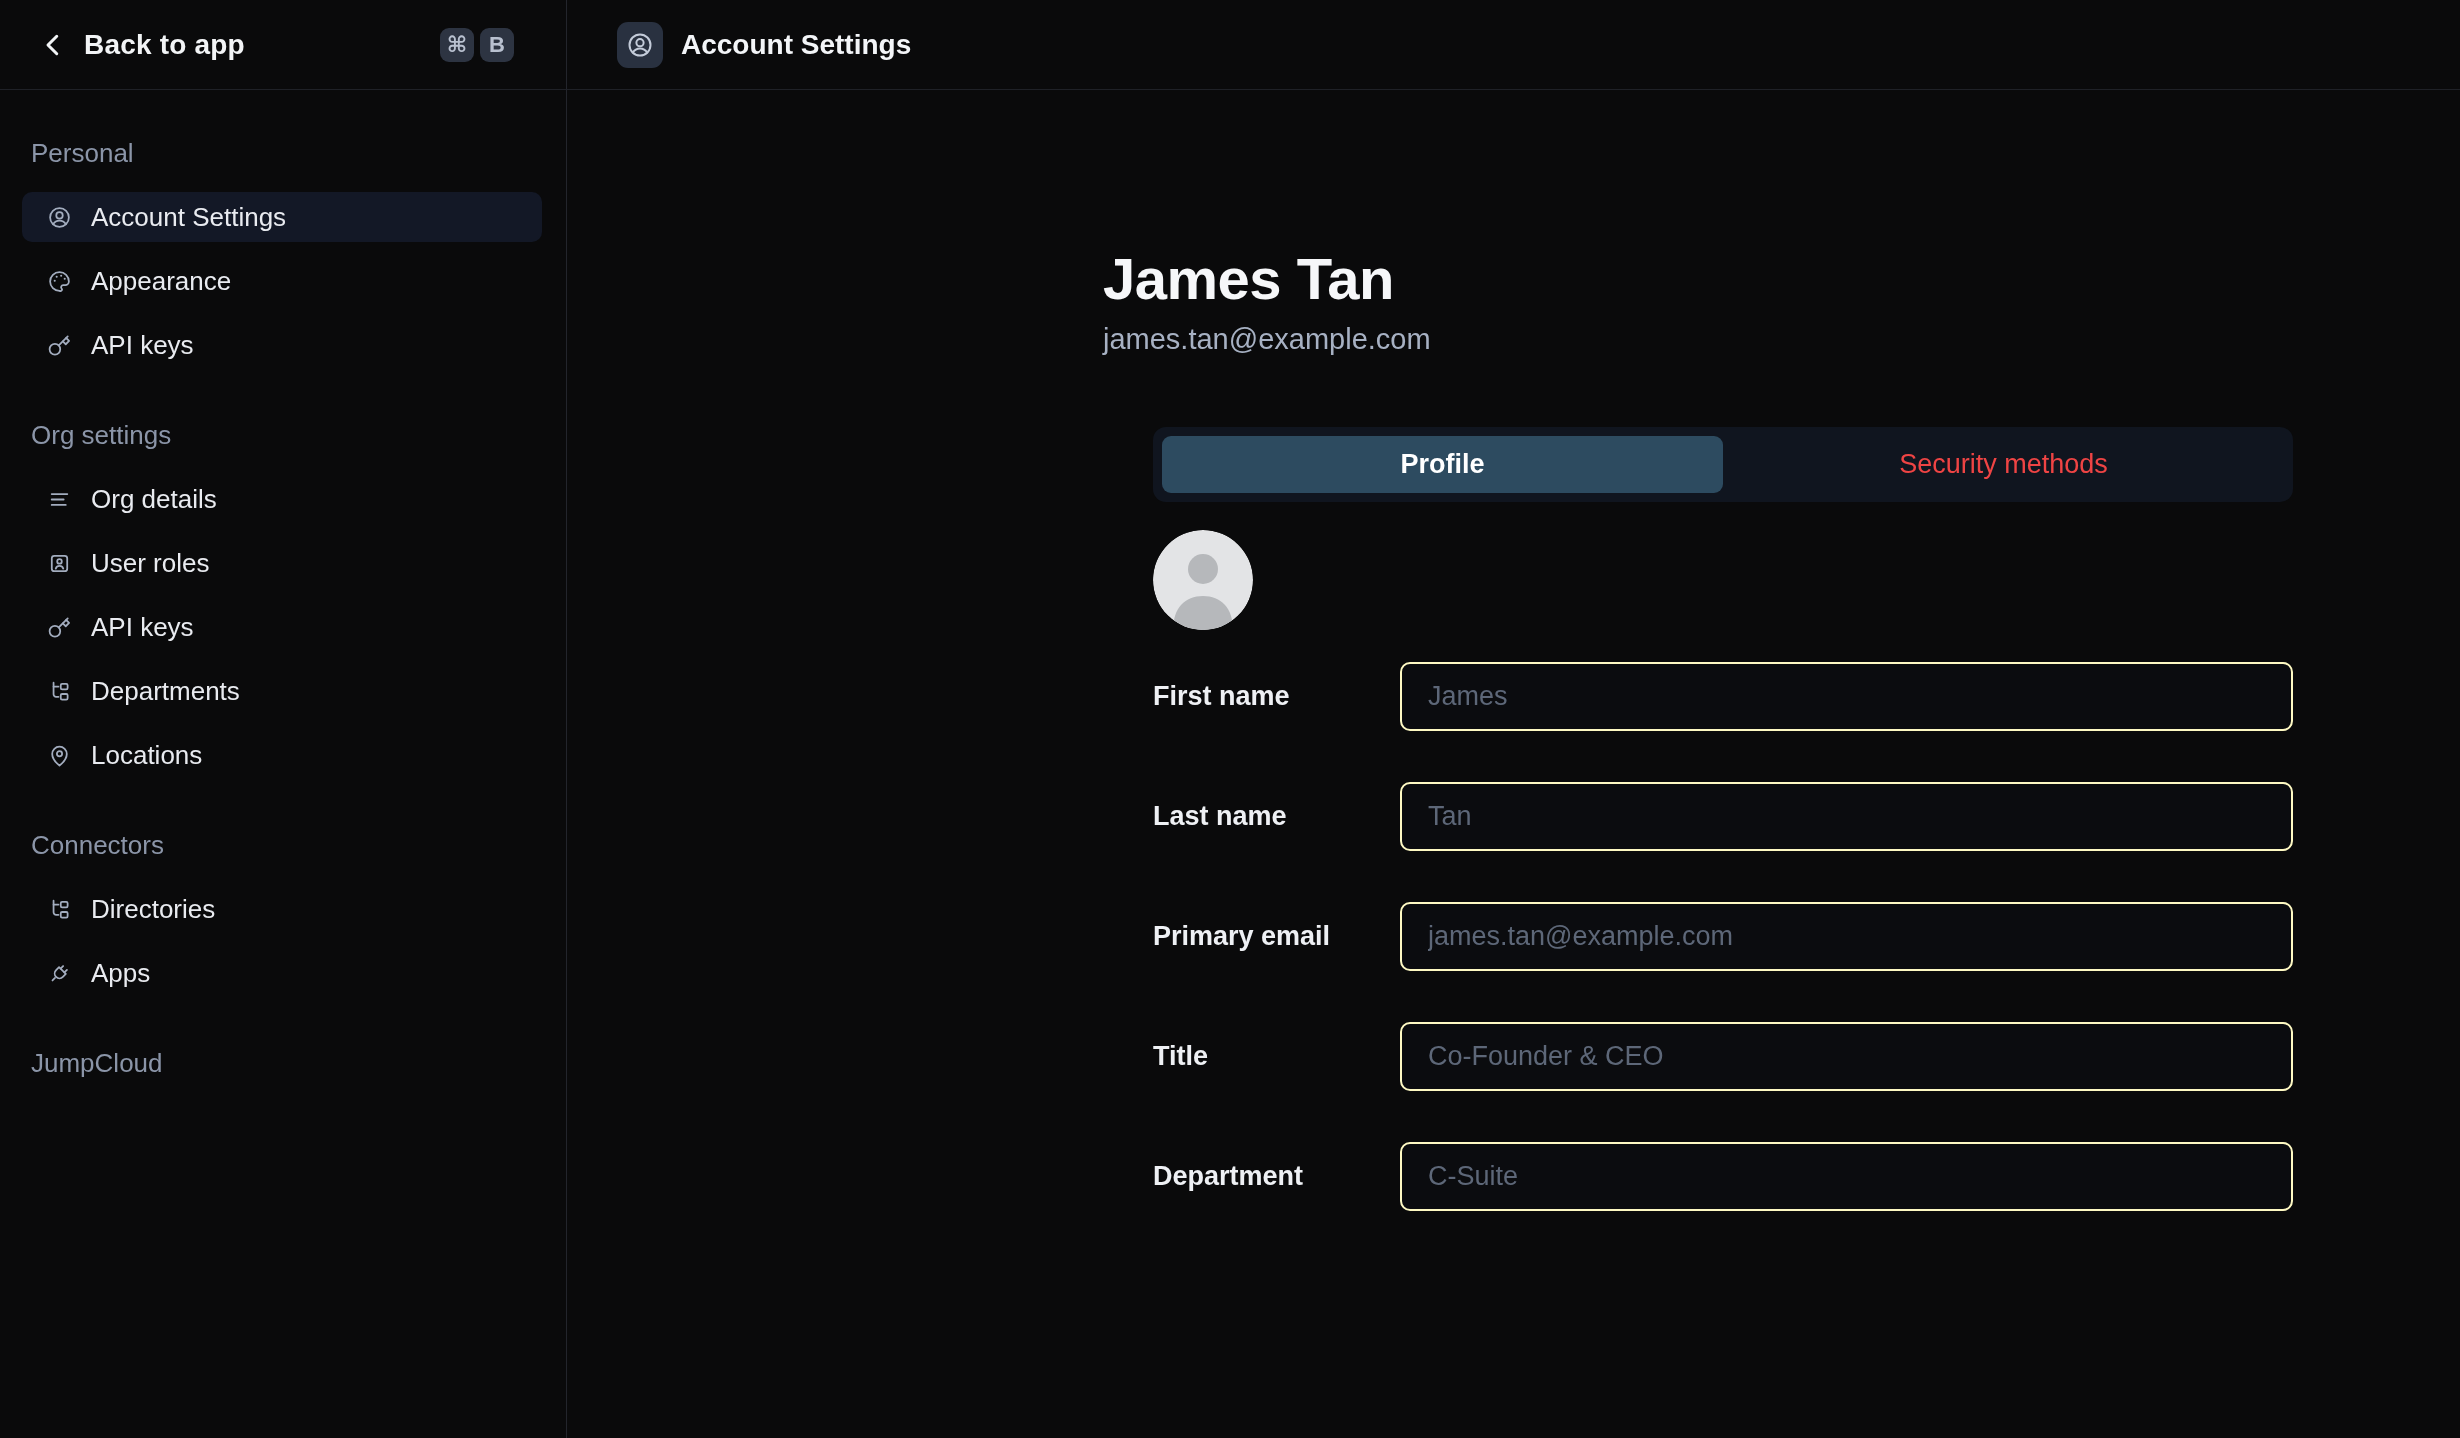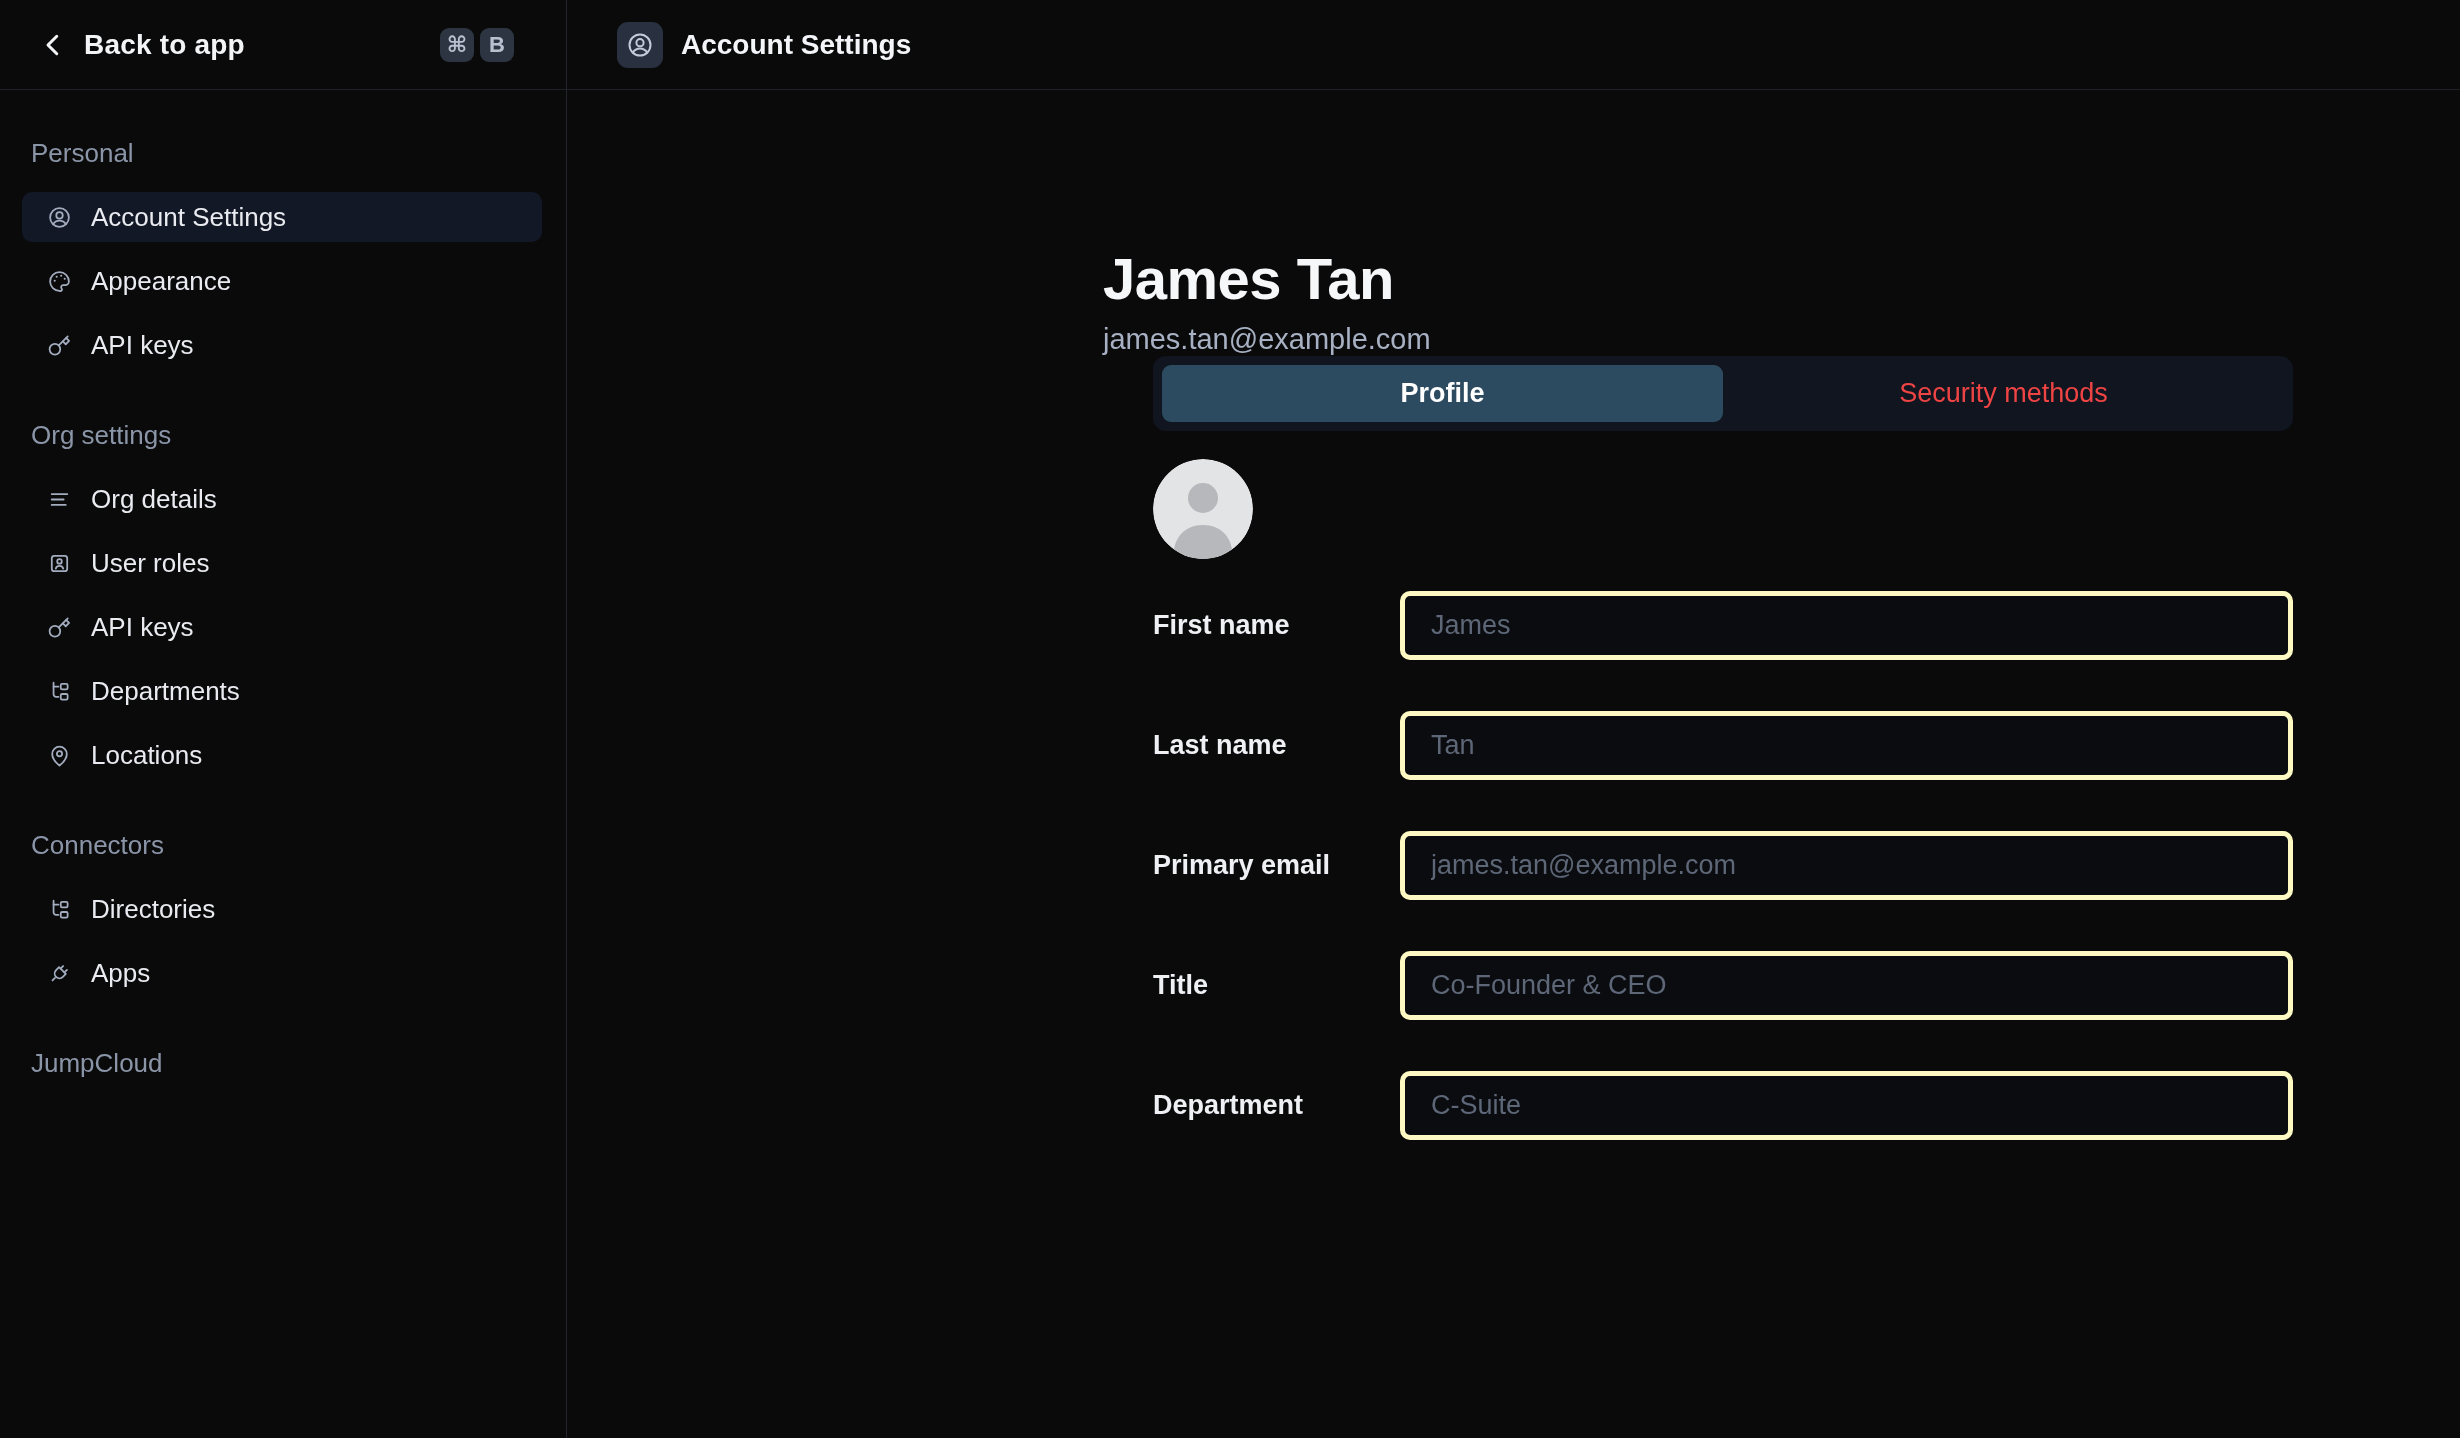--- a/index.html
+++ b/index.html
@@ -82,20 +82,21 @@
   .main {
     grid-column:2; grid-row:2;
     padding:158px 0 0 536px;
   }
   .profile-name { font-size:58px; line-height:62px; font-weight:700; color:#f6f7f9; letter-spacing:-.5px; }
   .profile-email { margin-top:12px; font-size:29px; line-height:34px; color:#a7b1c3; }
 
   .content-body { margin-left:50px; width:1140px; }
 
   .tabs {
+    margin-top:71px;
     height:75px; border-radius:13px;
     background:#10151f;
     padding:9px;
     display:flex;
   }
   .tab {
     flex:1; border:none; border-radius:9px;
     background:transparent; color:#ef4444;
     font-family:inherit; font-size:27px; font-weight:500;
     display:flex; align-items:center; justify-content:center;
@@ -108,21 +109,21 @@
     width:100px; height:100px; border-radius:50%;
     overflow:hidden; cursor:pointer;
   }
 
   .fields { margin-top:32px; }
   .field-row { display:flex; align-items:center; margin-bottom:51px; }
   .field-label { width:247px; flex:none; font-size:27px; font-weight:600; color:#eef0f4; }
   .field-input {
     flex:1; height:69px;
     background:#0b0c0f;
-    border:5px solid #fef9c3; border-radius:10px;
+    border:2px solid #fef9c3; border-radius:10px;
     padding:0 26px;
     font-family:inherit; font-size:27px; color:#c6cdd8;
     outline:none;
   }
   .field-input::placeholder { color:#5d6778; opacity:1; }
 </style>
 </head>
 <body>
 
 <svg width="0" height="0" style="position:absolute" aria-hidden="true">

